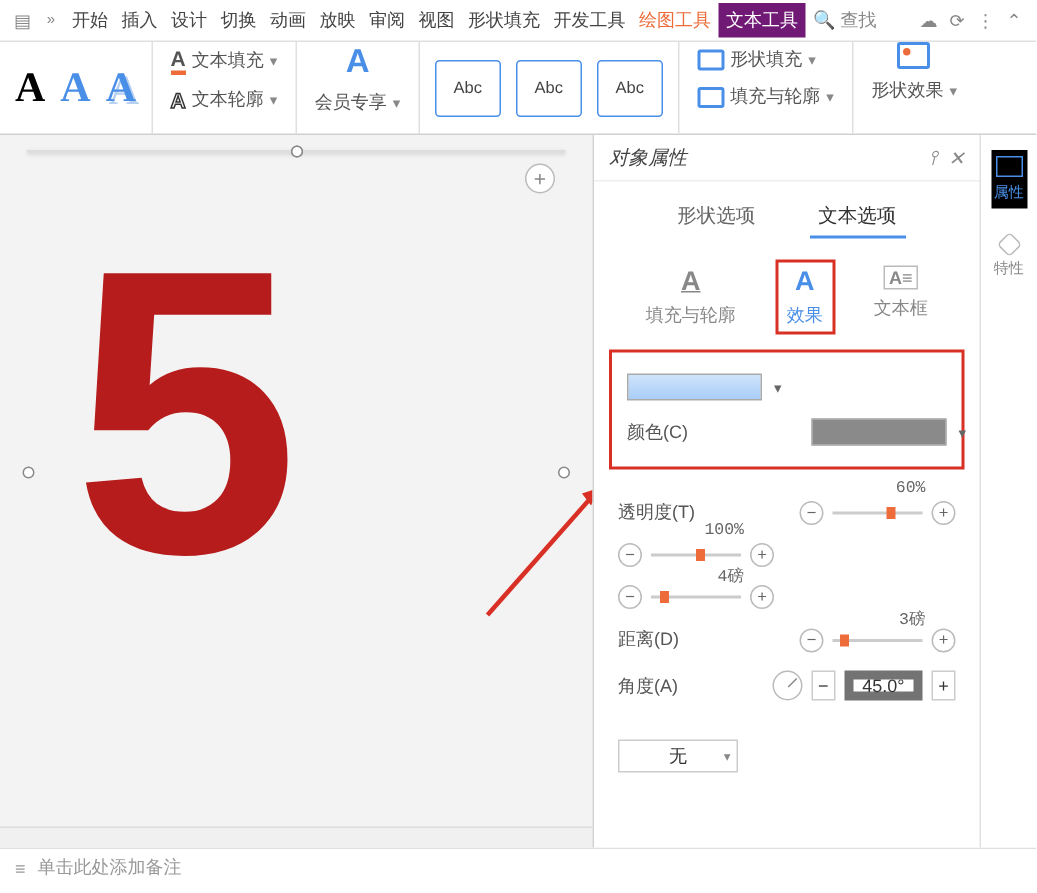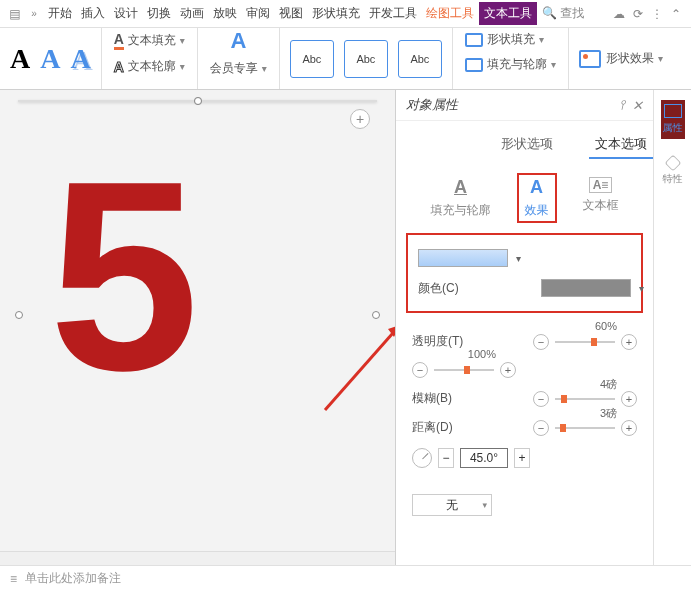--- a/index.html
+++ b/index.html
@@ -39,21 +39,21 @@
 .big5 { position: absolute; left: 30px; top: 40px; font-size: 270px; font-weight: 700; font-family: Arial, sans-serif; color: #b71c1c; line-height: 1; }
 .arrow { position: absolute; left: 320px; top: 225px; width: 90px; height: 100px; pointer-events: none; }
 .scrollbar-h { height: 14px; background: #f0f0f0; border-top: 1px solid #ddd; }
 .notes { height: 26px; display: flex; align-items: center; padding: 0 10px; color: #999; gap: 8px; border-top: 1px solid #e0e0e0; background: #fff; }
 
 
 .panel { flex: 1; border-left: 1px solid #d0d0d0; position: relative; background: #fff; display: flex; }
 .panel-body { flex: 1; padding: 0; }
 .panel-title { display: flex; align-items: center; padding: 6px 10px; border-bottom: 1px solid #eee; font-size: 13px; color: #444; font-style: italic; }
 .panel-title .sp { flex: 1; }
-.panel-tabs { display: flex; justify-content: flex-end; gap: 30px; padding: 10px 0 0 0; }
+.panel-tabs { display: flex; justify-content: center; gap: 30px; padding: 10px 0 0 0; }
 .ptab { font-size: 13px; color: #666; padding: 4px 6px; }
 .ptab.active { color: #333; border-bottom: 2px solid #4a8fe7; font-weight: 500; }
 .subtabs { display: flex; justify-content: center; gap: 18px; padding: 14px 0 10px 0; }
 .subtab { display: flex; flex-direction: column; align-items: center; gap: 4px; font-size: 12px; color: #888; padding: 4px 8px; }
 .subtab.active { color: #4a8fe7; border: 2px solid #d93025; padding: 2px 6px; }
 .subtab .glyph { font-size: 18px; font-weight: 700; }
 .subtab.active .glyph { color: #4a8fe7; }
 
 .section { padding: 4px 16px; }
 .section.boxed { border: 2px solid #d93025; margin: 0 10px 10px 10px; padding: 8px 10px; }
@@ -62,34 +62,34 @@
 .tri { display: inline-block; width: 0; height: 0; border-left: 5px solid #d93025; border-top: 4px solid transparent; border-bottom: 4px solid transparent; margin-right: 4px; vertical-align: middle; }
 .tri.grey { border-left-color: #888; }
 .swatch { width: 90px; height: 18px; border: 1px solid #aaa; position: relative; }
 .swatch.blue { background: linear-gradient(#cfe3fb,#a9cdf7); }
 .swatch.grey { background: #8a8a8a; }
 .swatch .dd { position: absolute; right: -14px; top: 3px; font-size: 10px; color: #666; }
 .stepper { display: flex; align-items: center; gap: 6px; }
 .stepper .minus, .stepper .plus { width: 16px; height: 16px; border: 1px solid #bbb; border-radius: 50%; display: flex; align-items: center; justify-content: center; font-size: 11px; color: #666; }
 .stepper .track { width: 60px; height: 2px; background: #ccc; position: relative; }
 .stepper .track .thumb { position: absolute; top: -3px; width: 6px; height: 8px; background: #ed6c3a; }
-.stepper .val { font-size: 11px; color: #666; position: absolute; top: -14px; right: 20px; white-space: nowrap; }
+.stepper .val { font-size: 11px; color: #666; position: absolute; top: -14px; right: 20px; white-space: nowrap; font-family: Liberation Mono, monospace; }
 .stepper { position: relative; }
 .angle-box { display: flex; align-items: center; gap: 6px; }
 .dial { width: 20px; height: 20px; border: 1px solid #bbb; border-radius: 50%; position: relative; }
 .dial::after { content: ""; position: absolute; left: 9px; top: 2px; width: 1px; height: 8px; background: #888; transform-origin: bottom; transform: rotate(45deg); }
-.numbox { border: 1px solid #737373; height: 20px; display: flex; align-items: center; padding: 0 6px; font-size: 12px; min-width: 48px; justify-content: center; }
+.numbox { border: 6px solid #737373; height: 20px; display: flex; align-items: center; padding: 0 6px; font-size: 12px; min-width: 48px; justify-content: center; }
 .numbtn { border: 1px solid #ccc; height: 20px; width: 16px; display: flex; align-items: center; justify-content: center; font-size: 12px; }
 .select { border: 1px solid #ccc; height: 22px; width: 80px; display: flex; align-items: center; justify-content: center; font-size: 12px; position: relative; }
 .select::after { content: "▾"; position: absolute; right: 4px; font-size: 9px; color: #888; }
 
 .side-icons { width: 38px; border-left: 1px solid #e0e0e0; display: flex; flex-direction: column; align-items: center; padding-top: 10px; gap: 18px; }
 .side-icons .si { display: flex; flex-direction: column; align-items: center; font-size: 10px; color: #888; gap: 3px; }
 .side-icons .si .g { width: 18px; height: 14px; border: 1px solid #bbb; }
-.side-icons .si.active { color: #4a8fe7; background: #7f1d1d; padding: 4px 2px; }
+.side-icons .si.active { color: #4a8fe7; background: #000000; padding: 4px 2px; }
 
 .chevron { font-size: 10px; color: #888; }
 svg { display: block; }
 </style>
 </head>
 <body>
 
 <div class="menubar">
   <span class="ico">▤</span>
   <span class="ico chevron">»</span>
@@ -148,21 +148,21 @@
         <span class="shape-ico"></span>
         <span>形状填充</span> 
         <span class="chevron">▾</span>
       </div>
     <div class="rbtn">
         <span class="shape-ico" style="background:none"></span>
         <span>填充与轮廓</span> 
         <span class="chevron">▾</span>
       </div>
   </div>
-  <div class="rgroup" style="flex-direction:row;gap:3px;border-right:none">
+  <div class="rgroup" style="flex-direction:column;gap:3px;border-right:none">
     <span class="img-ico"></span>
     <div class="rbtn">
         <span>形状效果</span> 
         <span class="chevron">▾</span>
       </div>
   </div>
 </div>
 
 <div class="main">
 
@@ -241,21 +241,20 @@
           <div class="stepper">
               <span class="val">100%</span>
               <span class="minus">−</span>
               <div class="track">
                 <div class="thumb" style="left:50%"></div>
               </div>
               <span class="plus">+</span>
             </div>
         </div>
         <div class="srow">
-          <span class="lbl">模糊(B)</span>
           <div class="stepper">
               <span class="val">4磅</span>
               <span class="minus">−</span>
               <div class="track">
                 <div class="thumb" style="left:10%"></div>
               </div>
               <span class="plus">+</span>
             </div>
         </div>
         <div class="srow">
@@ -263,20 +262,21 @@
           <div class="stepper">
               <span class="val">3磅</span>
               <span class="minus">−</span>
               <div class="track">
                 <div class="thumb" style="left:8%"></div>
               </div>
               <span class="plus">+</span>
             </div>
         </div>
         <div class="srow">
+          <span class="lbl">角度(A)</span>
           <div class="angle-box">
             <div class="dial"></div>
             <div class="numbtn">−</div>
             <div class="numbox">45.0°</div>
             <div class="numbtn">+</div>
           </div>
         </div>
         <div class="srow" style="margin-top:14px">
           <div class="select">无</div>
         </div>

